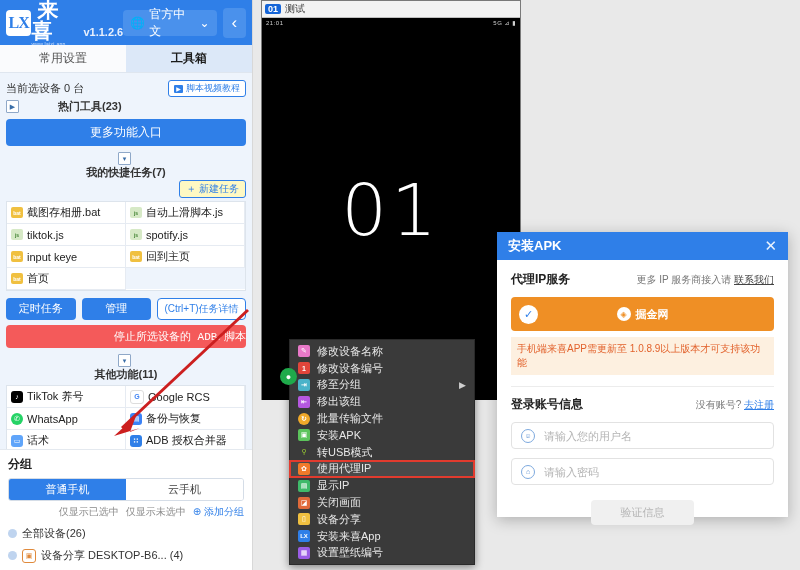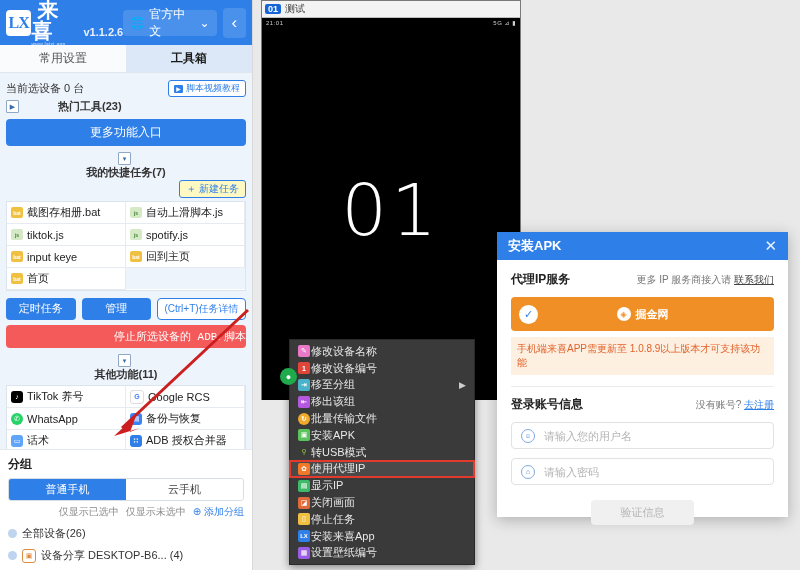--- a/index.html
+++ b/index.html
@@ -147,21 +147,21 @@
     font-family:"DejaVu Sans",sans-serif;
   }
 
   
   #ctx{
     position:absolute;left:289px;top:339px;width:186px;
     background:#3a3a3a;border:1px solid #2a2a2a;box-shadow:0 2px 8px rgba(0,0,0,.45);
     padding:3px 0;box-sizing:border-box;z-index:30;
   }
   .mi{
-    display:flex;align-items:center;gap:1px;height:16.8px;padding:0 8px;
+    display:flex;align-items:center;gap:7px;height:16.8px;padding:0 8px;
     color:#e8e8e8;font-size:11px;position:relative;box-sizing:border-box;
   }
   .mi .mic{width:12px;height:12px;border-radius:2px;flex:0 0 auto;font-size:7px;color:#fff;
            display:flex;align-items:center;justify-content:center;font-weight:bold;}
   .mi.sel{background:#4a4a4a;outline:2px solid #e23b2e;outline-offset:-1px;}
   .mi .arrow{margin-left:auto;font-size:9px;color:#cfcfcf;}
   .ctx-dev-badge{
     position:absolute;left:-10px;top:28px;width:17px;height:17px;border-radius:50%;
     background:#1faa4b;color:#fff;font-size:9px;display:flex;align-items:center;justify-content:center;
     z-index:29;
@@ -433,21 +433,21 @@
   <div class="mi">
       <span class="mic" style="background:#3fba6a">▤</span>
       <span>显示IP</span>
     </div>
   <div class="mi">
       <span class="mic" style="background:#e06a3a">◪</span>
       <span>关闭画面</span>
     </div>
   <div class="mi">
       <span class="mic" style="background:#f0c040">▯</span>
-      <span>停止任务</span>
+      <span>设备分享</span>
     </div>
   <div class="mi">
       <span class="mic" style="background:#2f7fe8;font-size:6px">LX</span>
       <span>安装来喜App</span>
     </div>
   <div class="mi">
       <span class="mic" style="background:#9b5de5">▦</span>
       <span>设置壁纸编号</span>
     </div>
 </div>

